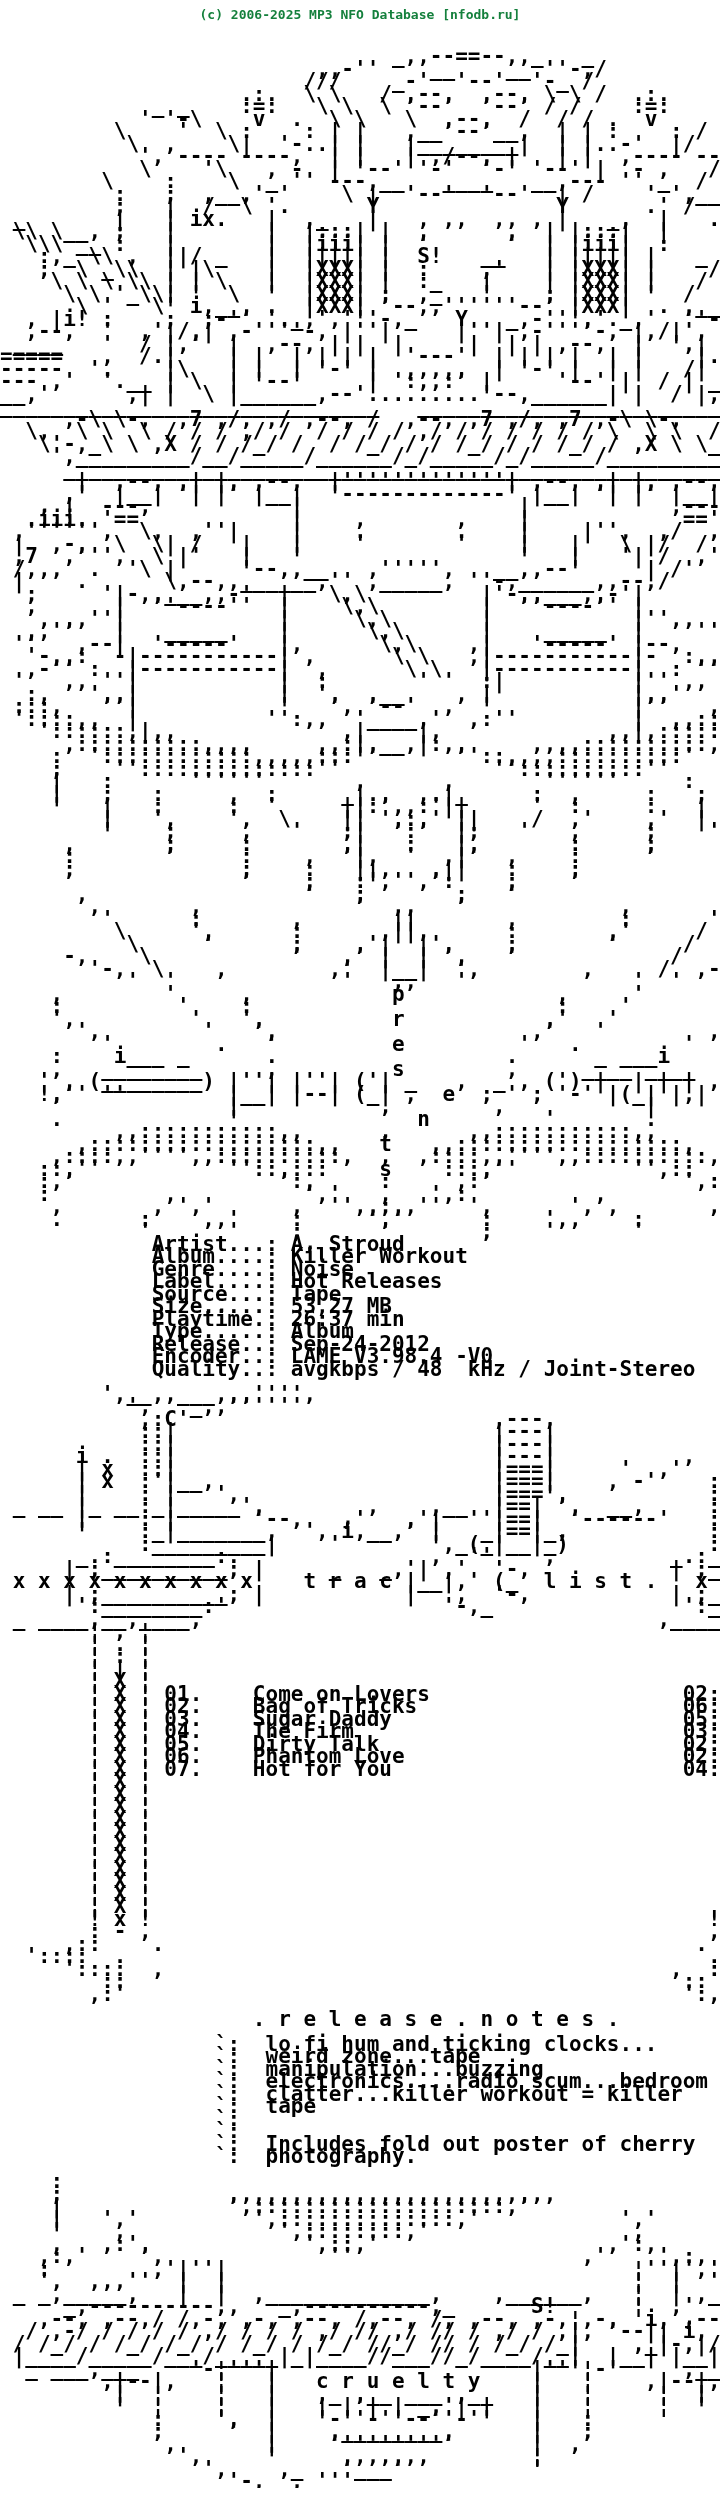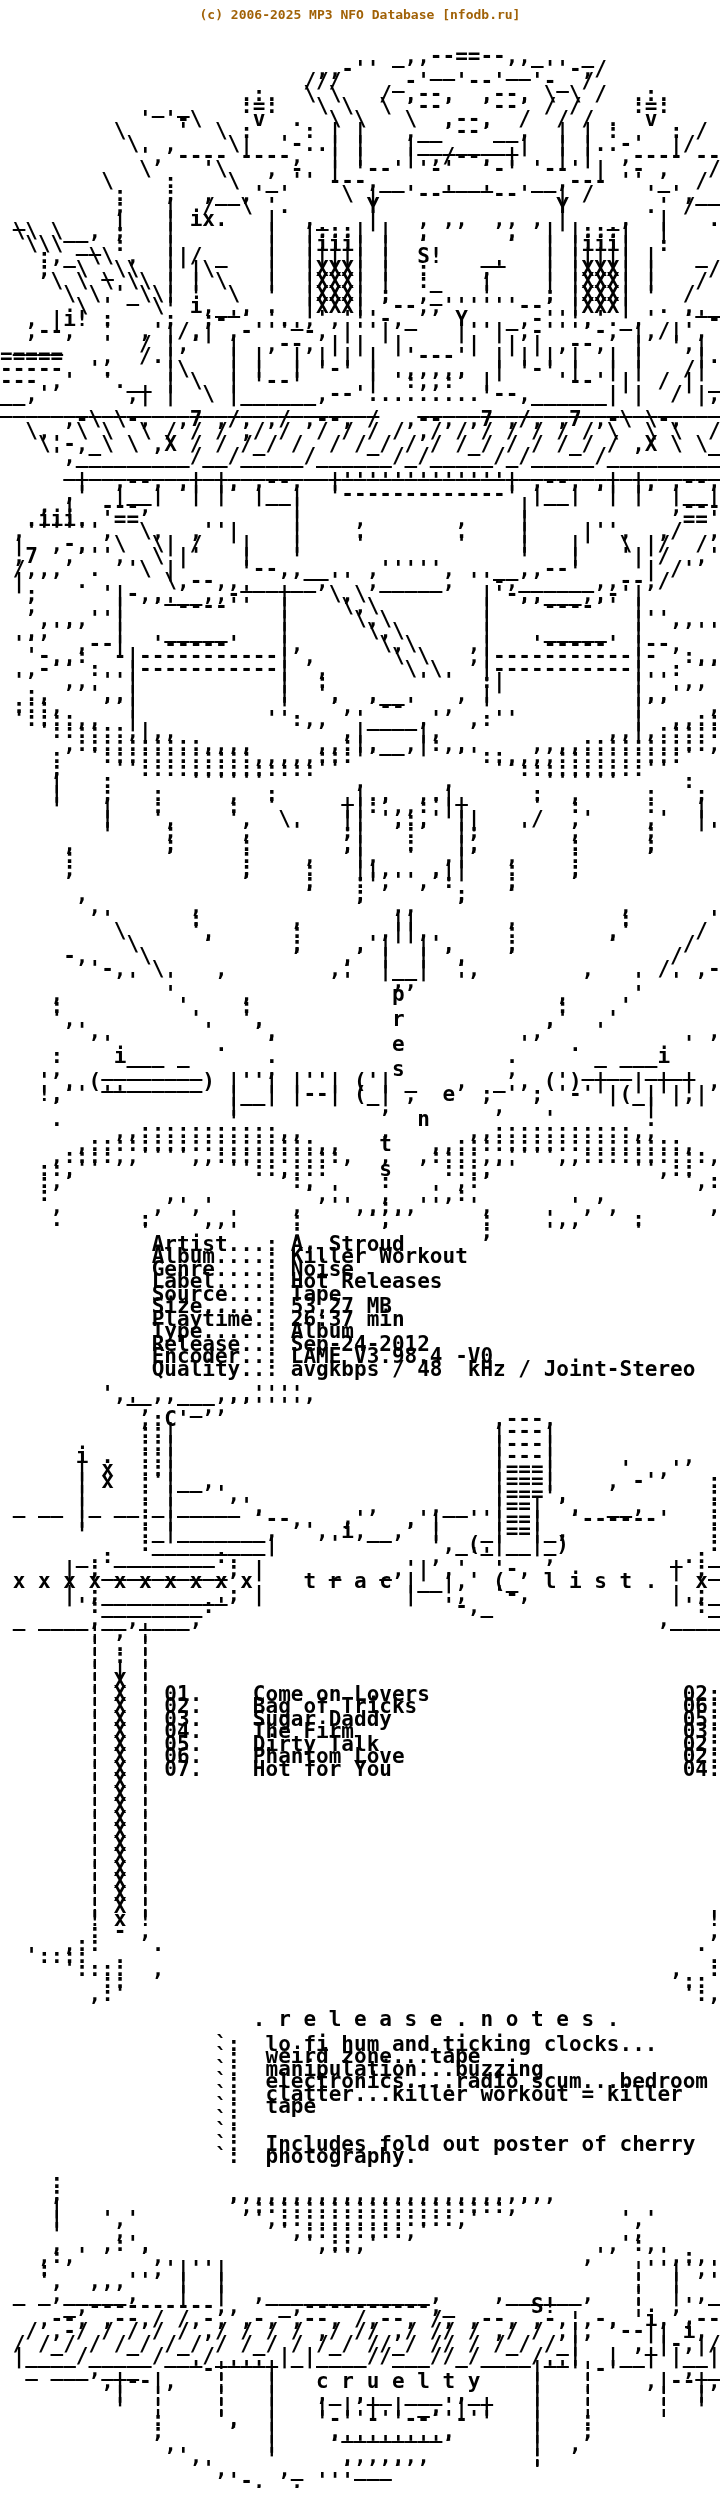--- a/index.html
+++ b/index.html
@@ -13,21 +13,21 @@
   .copyright-header {
     padding-top: 7px;
     text-align: center;
     font-family: "DejaVu Sans Mono", monospace;
     font-weight: bold;
     font-size: 13px;
     color: #ff0000;
     letter-spacing: 0;
   }
   .copyright-header a {
-    color: #a16207;
+    color: #15803d;
     text-decoration: none;
     cursor: pointer;
   }
   .nfo-pre {
     margin: 28px 0 12px 0;
     padding: 0;
     font-family: "DejaVu Sans Mono", monospace;
     font-weight: bold;
     font-size: 21px;
     line-height: 12.5px;

